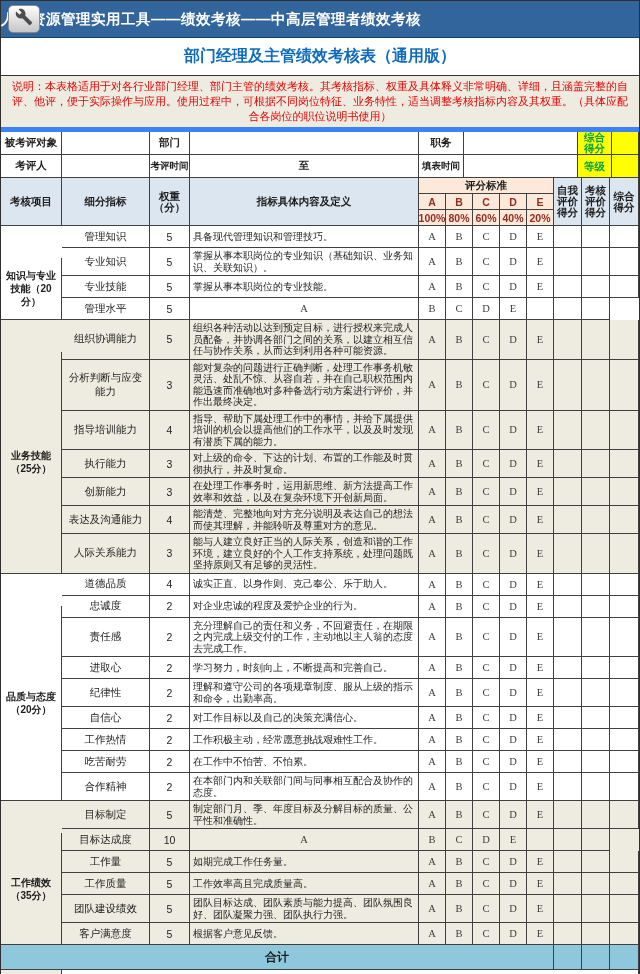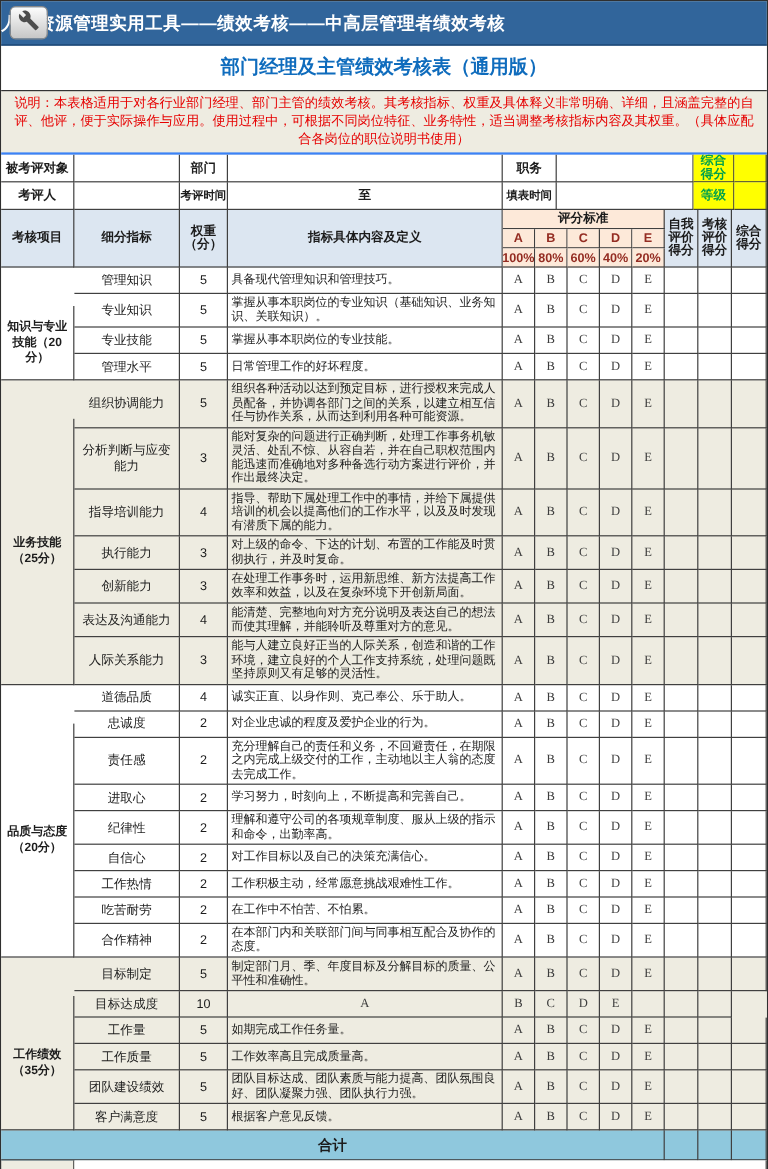--- a/index.html
+++ b/index.html
@@ -13,21 +13,21 @@
     display:flex;align-items:center;}
   .topbar-title{color:#ffffff;font-weight:bold;font-size:14.5px;letter-spacing:.5px;}
   .tool-btn{position:absolute;left:7px;top:4px;width:32px;height:28px;border-radius:5px;
     background:linear-gradient(#fdfdfd,#c6c6c6);border:1px solid #8a8a8a;
     display:flex;align-items:center;justify-content:center;}
   .tool-btn svg{width:18px;height:18px;fill:#4d4d4d;}
   
   .form-title{height:37px;background:#ffffff;display:flex;align-items:center;justify-content:center;
     font-size:16px;font-weight:bold;color:#0f6cbd;}
   
-  .notice{border-top:1px solid #333;border-bottom:2px solid #3b82f6;background:#eeece1;
+  .notice{border-top:1px solid #333;border-bottom:5px solid #3b82f6;background:#eeece1;
     color:#e60000;font-size:11px;line-height:15px;padding:3px 6px;text-align:center;}
   
   .cell{border-right:1px solid #404040;border-bottom:1px solid #404040;
     display:flex;align-items:center;justify-content:center;text-align:center;
     padding:1px 2px;overflow:hidden;}
   .left{justify-content:flex-start;text-align:left;}
   .lbl{font-weight:bold;font-size:10.5px;}
   .info-grid{display:grid;grid-template-columns:61px 88px 40px 229px 45px 114px 34px 27px;
     grid-auto-rows:23px;background:#fff;}
   .tight{font-size:9.5px;padding:0;}
@@ -166,21 +166,20 @@
             <div class="cell c-g">C</div>
             <div class="cell c-g">D</div>
             <div class="cell c-g">E</div>
             <div class="cell c-s"></div>
             <div class="cell c-s"></div>
             <div class="cell c-s"></div>
           </div>
           <div class="brow">
             <div class="cell c-name">管理水平</div>
             <div class="cell c-w">5</div>
-            <div class="cell c-defn left">日常管理工作的好坏程度。</div>
             <div class="cell c-g">A</div>
             <div class="cell c-g">B</div>
             <div class="cell c-g">C</div>
             <div class="cell c-g">D</div>
             <div class="cell c-g">E</div>
             <div class="cell c-s"></div>
             <div class="cell c-s"></div>
             <div class="cell c-s"></div>
           </div>
         </div>

